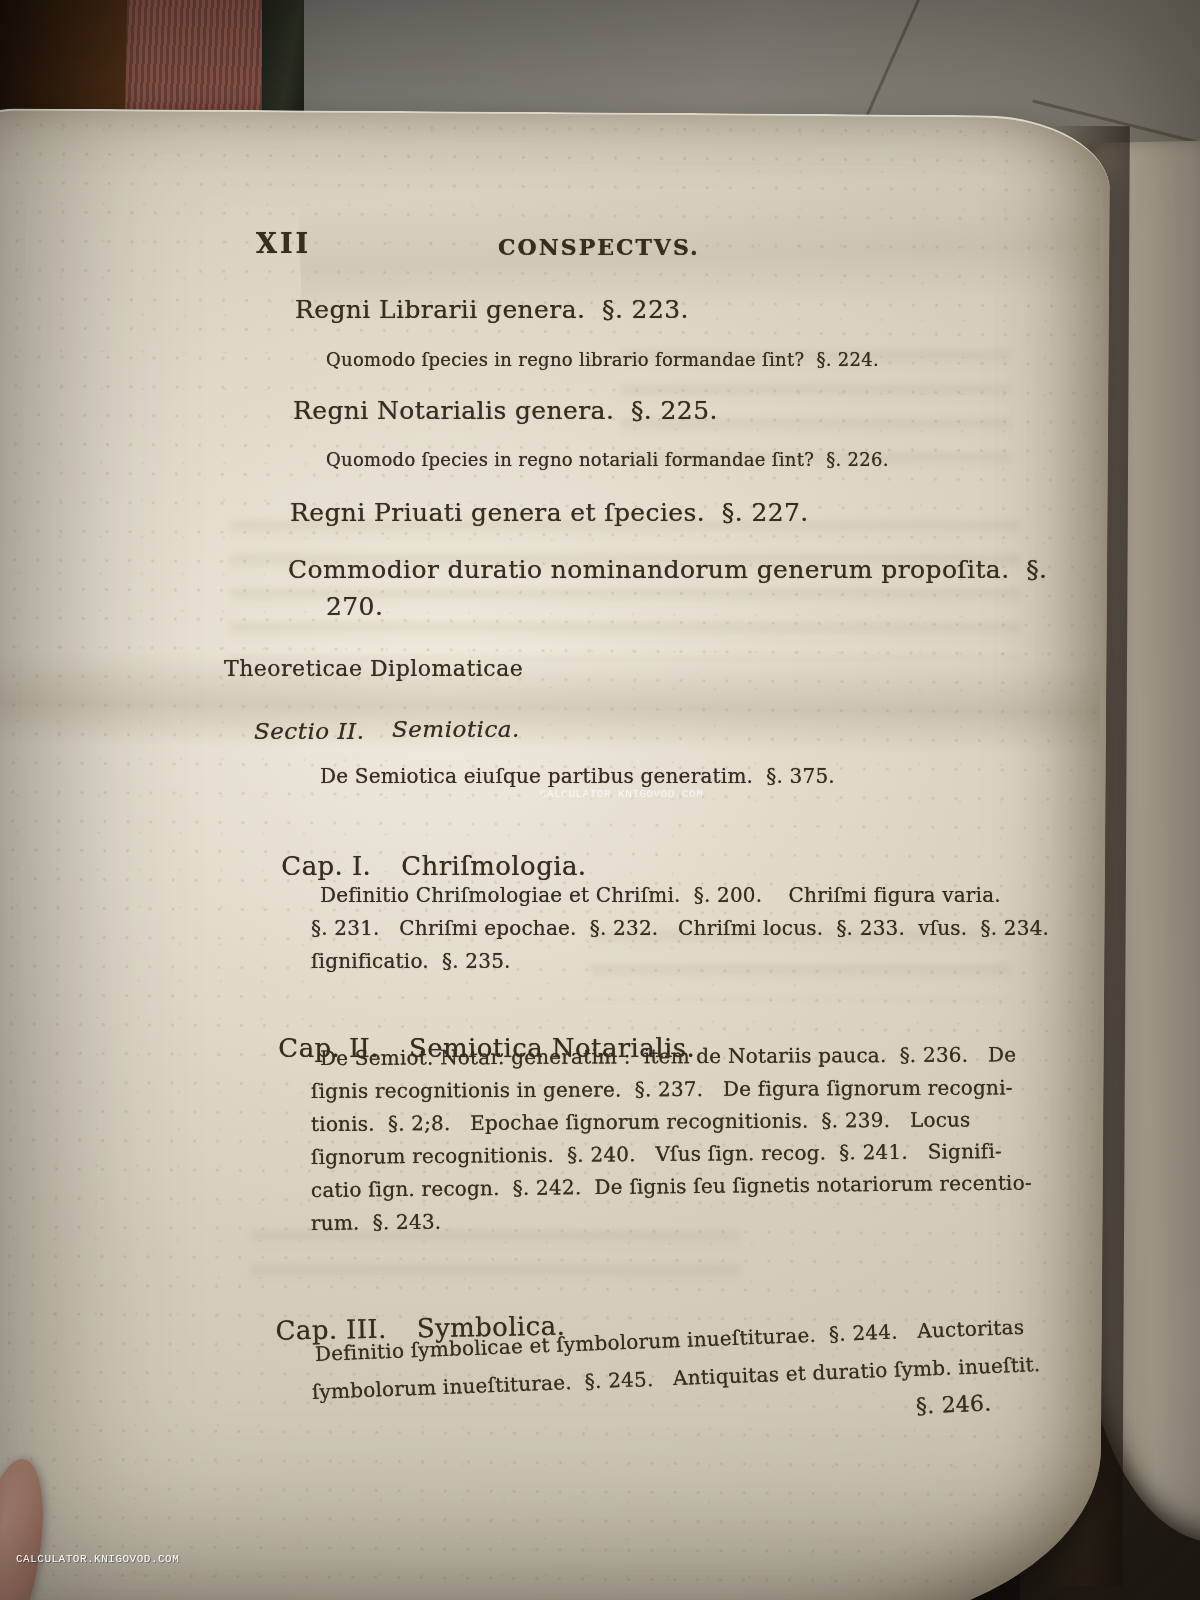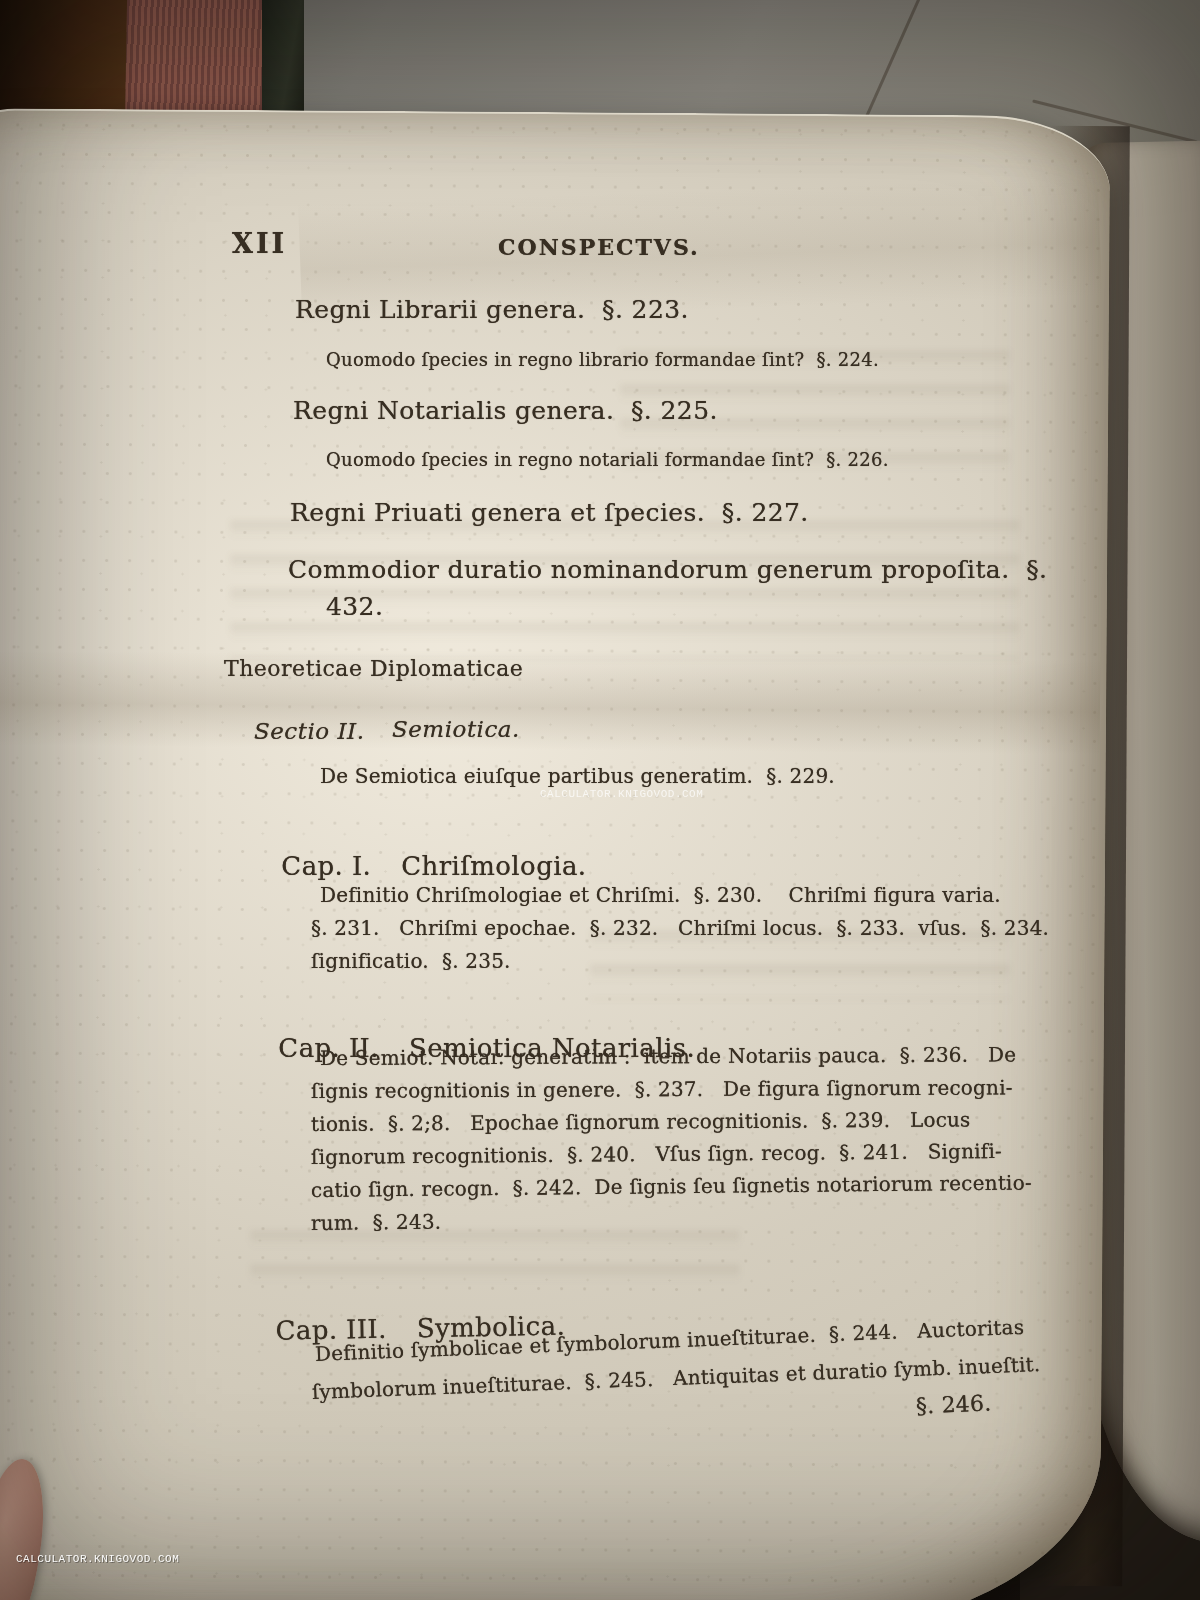--- a/index.html
+++ b/index.html
@@ -48,21 +48,21 @@
     background:repeating-linear-gradient(to bottom,rgba(105,92,70,.14) 0 10px,rgba(105,92,70,.03) 10px 18px,rgba(105,92,70,0) 18px 34px);
     filter:blur(3px);opacity:.55;}
   .finger{left:-22px;top:1458px;width:62px;height:185px;transform:rotate(10deg);
     background:radial-gradient(at 35% 35%,#cba08d,#aa7c6b 65%,#8f6354 100%);
     border-radius:48% 52% 42% 42%;box-shadow:2px 0 8px rgba(0,0,0,.3);}
   .vignette{left:0;top:0;width:1200px;height:1600px;pointer-events:none;
     box-shadow:inset 0 0 170px 18px rgba(10,8,5,.42);}
   
   .t{position:absolute;color:#372e22;white-space:pre;line-height:1;
      text-shadow:0 0 .7px rgba(55,46,34,.85);z-index:10;}
-  .hdr{font-size:27px;font-weight:bold;letter-spacing:3px;}
+  .hdr{font-size:27px;font-weight:bold;letter-spacing:3px;margin-left:24px;}
   .title{font-size:22px;font-weight:bold;letter-spacing:2px;}
   .main{font-size:25px;letter-spacing:.4px;}
   .sub{font-size:18px;letter-spacing:.3px;}
   .body{font-size:20px;letter-spacing:.2px;}
   .big{font-size:22px;letter-spacing:.5px;}
   .ital{font-size:23px;font-style:italic;letter-spacing:.5px;}
   .caph{font-size:26px;letter-spacing:.4px;}
   .caph .gap{margin-right:30px;}
   .wm{position:absolute;font-family:Liberation Mono, monospace;
       font-size:11px;letter-spacing:.5px;z-index:12;}
@@ -93,31 +93,31 @@
 
 <div class="t hdr" style="left:232px;top:230px;">XII</div>
 <div class="t title" style="left:498px;top:236px;">CONSPECTVS.</div>
 
 <div class="t main" style="left:295px;top:297px;">Regni Librarii genera.  §. 223.</div>
 <div class="t sub" style="left:326px;top:351px;">Quomodo ſpecies in regno librario formandae ſint?  §. 224.</div>
 <div class="t main" style="left:293px;top:398px;">Regni Notarialis genera.  §. 225.</div>
 <div class="t sub" style="left:326px;top:451px;">Quomodo ſpecies in regno notariali formandae ſint?  §. 226.</div>
 <div class="t main" style="left:290px;top:500px;">Regni Priuati genera et ſpecies.  §. 227.</div>
 <div class="t main" style="left:288px;top:557px;">Commodior duratio nominandorum generum propoſita.  §.</div>
-<div class="t main" style="left:326px;top:594px;">432.</div>
+<div class="t main" style="left:326px;top:594px;">270.</div>
 
 <div class="t big" style="left:224px;top:658px;">Theoreticae Diplomaticae</div>
 <div class="t ital" style="left:254px;top:720px;">Sectio II.</div>
 <div class="t ital" style="left:392px;top:718px;">Semiotica.</div>
-<div class="t body" style="left:320px;top:766px;">De Semiotica eiuſque partibus generatim.  §. 229.</div>
+<div class="t body" style="left:320px;top:766px;">De Semiotica eiuſque partibus generatim.  §. 375.</div>
 
 <div class="t caph" style="left:264px;top:827px;">
   <span class="gap">Cap. I.</span><span>Chriſmologia.</span>
 </div>
-<div class="t body" style="left:320px;top:885px;">Definitio Chriſmologiae et Chriſmi.  §. 230.    Chriſmi figura varia.</div>
+<div class="t body" style="left:320px;top:885px;">Definitio Chriſmologiae et Chriſmi.  §. 200.    Chriſmi figura varia.</div>
 <div class="t body" style="left:311px;top:918px;">§. 231.   Chriſmi epochae.  §. 232.   Chriſmi locus.  §. 233.  vſus.  §. 234.</div>
 <div class="t body" style="left:311px;top:951px;">ſignificatio.  §. 235.</div>
 
 <div class="t caph" style="left:261px;top:1009px;">
   <span class="gap">Cap. II.</span><span>Semiotica Notarialis.</span>
 </div>
 <div class="t body" style="left:320px;top:1048px;transform:rotate(-.3deg);transform-origin:left center;">De Semiot. Notar. generatim :  item de Notariis pauca.  §. 236.   De</div>
 <div class="t body" style="left:311px;top:1081px;transform:rotate(-.3deg);transform-origin:left center;">ſignis recognitionis in genere.  §. 237.   De figura ſignorum recogni-</div>
 <div class="t body" style="left:311px;top:1114px;transform:rotate(-.4deg);transform-origin:left center;">tionis.  §. 2;8.   Epochae ſignorum recognitionis.  §. 239.   Locus</div>
 <div class="t body" style="left:311px;top:1147px;transform:rotate(-.5deg);transform-origin:left center;">ſignorum recognitionis.  §. 240.   Vſus ſign. recog.  §. 241.   Signifi-</div>

